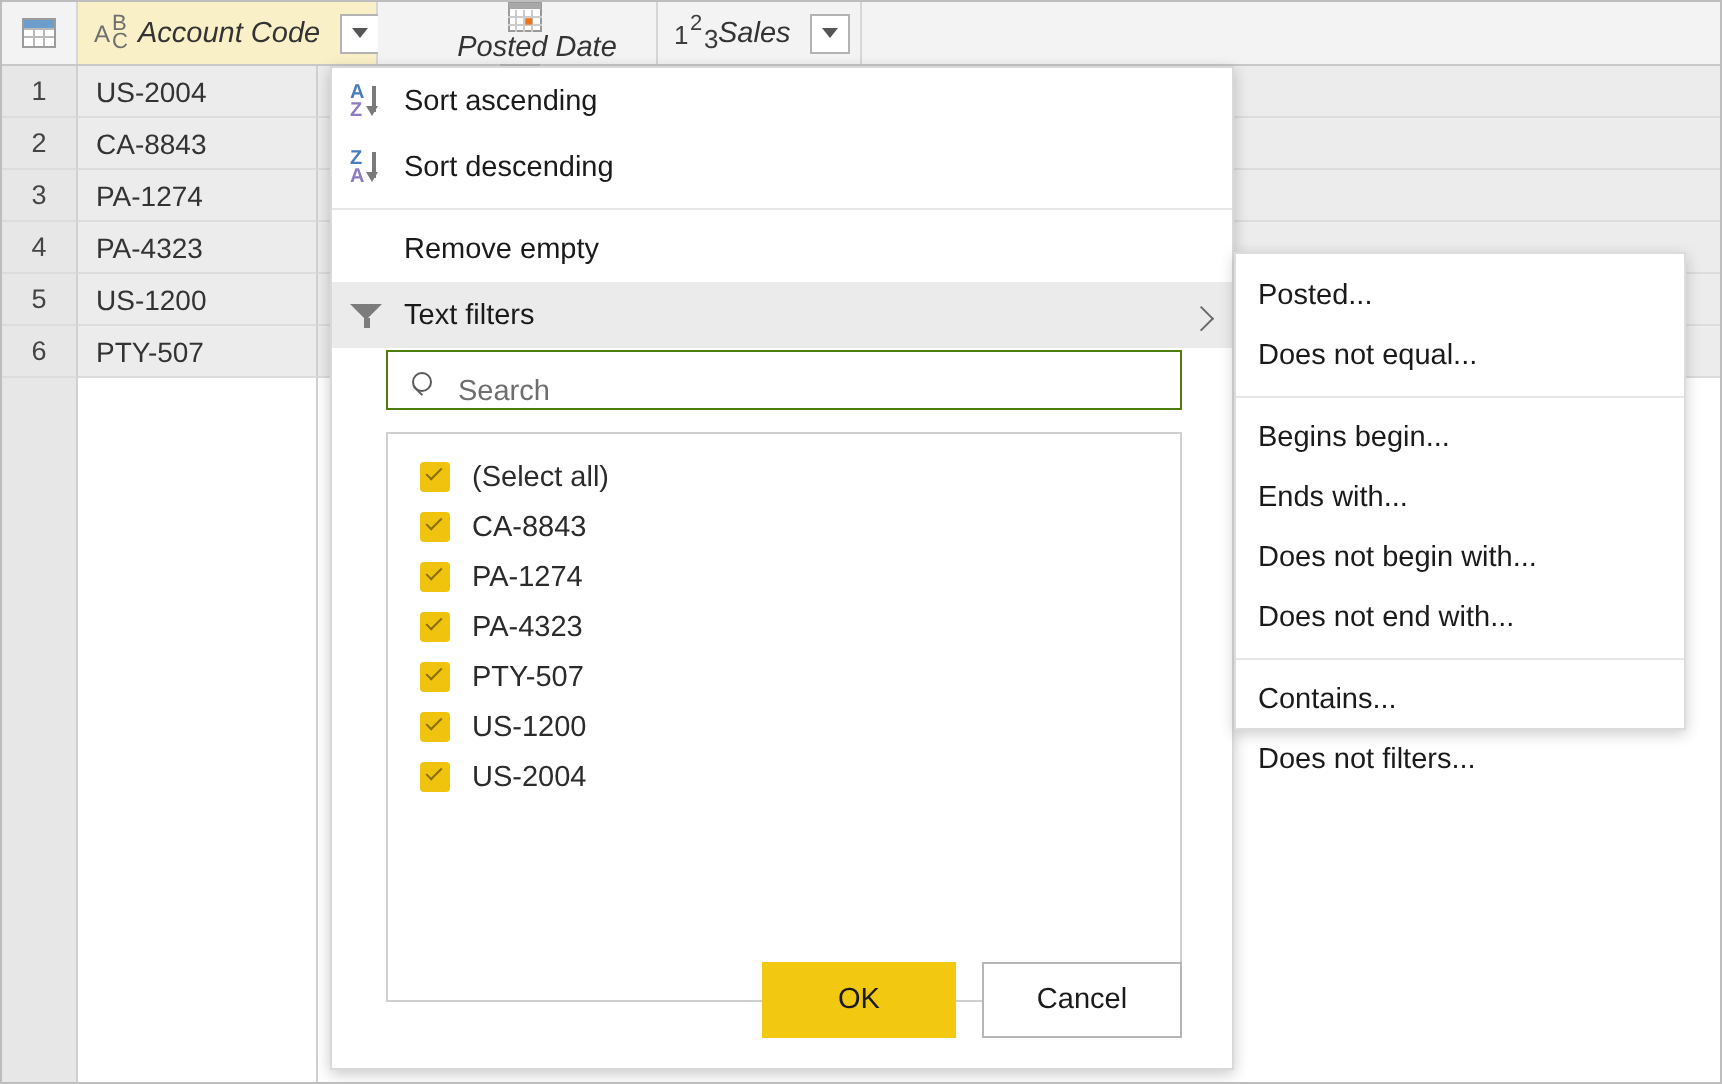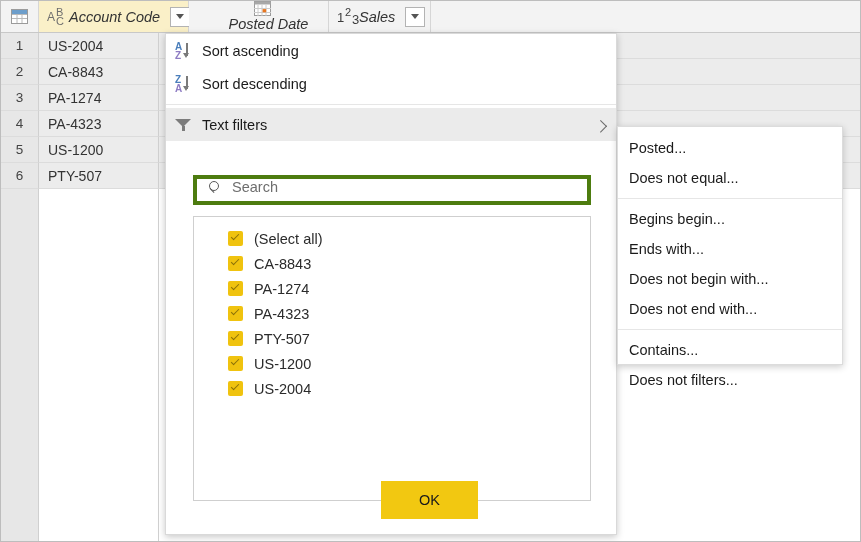--- a/index.html
+++ b/index.html
@@ -151,22 +151,22 @@
   }
   .funnel .fn-stem {
     position: absolute; left: 8px; top: 11px;
     width: 3px; height: 5px; background: #7c7c7c;
   }
 
   
   .searchbox {
     position: absolute; left: 27px; top: 141px;
     width: 398px; height: 30px;
-    border: 4px solid #4d7c0f; background: #fff;
-    display: flex; align-items: flex-start;
+    border: 1px solid #4d7c0f; background: #fff;
+    display: flex; align-items: flex-end;
   }
   .mag {
     position: relative; width: 20px; height: 20px;
     margin-left: 10px; flex: 0 0 20px;
   }
   .mag .ring {
     position: absolute; left: 2px; top: 2px;
     width: 10px; height: 10px; border: 1.4px solid #5a5a5a; border-radius: 50%;
   }
   .mag .hdl {
@@ -175,21 +175,20 @@
     transform: rotate(45deg); transform-origin: right center;
   }
   .searchbox .sval { margin-left: 5px; font-size: 14.5px; color: #6e6e6e; }
 
   
   .listbox {
     position: absolute; left: 27px; top: 182px;
     width: 398px; height: 285px;
     border: 1px solid #cfcfcf; background: #fff;
     padding-top: 9px;
-    padding-left: 18px;
   }
   .litem { height: 25px; display: flex; align-items: center; padding-left: 16px; }
   .cbx {
     width: 15px; height: 15px; background: #f0c30f; border-radius: 2px;
     position: relative; flex: 0 0 15px;
   }
   .cbx .tick {
     position: absolute; left: 3px; top: 3px;
     width: 8px; height: 4px;
     border-left: 1.6px solid #8a7009;
@@ -353,20 +352,24 @@
         <i class="s-top blu">Z</i>
           <i class="s-bot pur">A</i>
         <span class="arw"></span>
           <span class="arwh"></span>
       </span>
       <span class="mlabel">Sort descending</span>
     </div>
 
     <div class="msep"></div>
 
+    <div class="mitem">
+      <span class="sortico"></span>
+      <span class="mlabel">Remove empty</span>
+    </div>
 
     <div class="mitem hl">
       <span class="funnel">
         <span class="fn-top"></span>
           <span class="fn-stem"></span>
       </span>
       <span class="mlabel">Text filters</span>
       <span class="chev"></span>
     </div>
 
@@ -417,20 +420,21 @@
       </div>
       <div class="litem">
         <span class="cbx">
             <span class="tick"></span>
           </span>
         <span class="ltxt">US-2004</span>
       </div>
     </div>
 
     <div class="okbtn">OK</div>
+    <div class="cancelbtn">Cancel</div>
   </div>
 
   <div class="submenu">
     <div class="sitem">Posted...</div>
     <div class="sitem">Does not equal...</div>
     <div class="ssep"></div>
     <div class="sitem">Begins begin...</div>
     <div class="sitem">Ends with...</div>
     <div class="sitem">Does not begin with...</div>
     <div class="sitem">Does not end with...</div>

